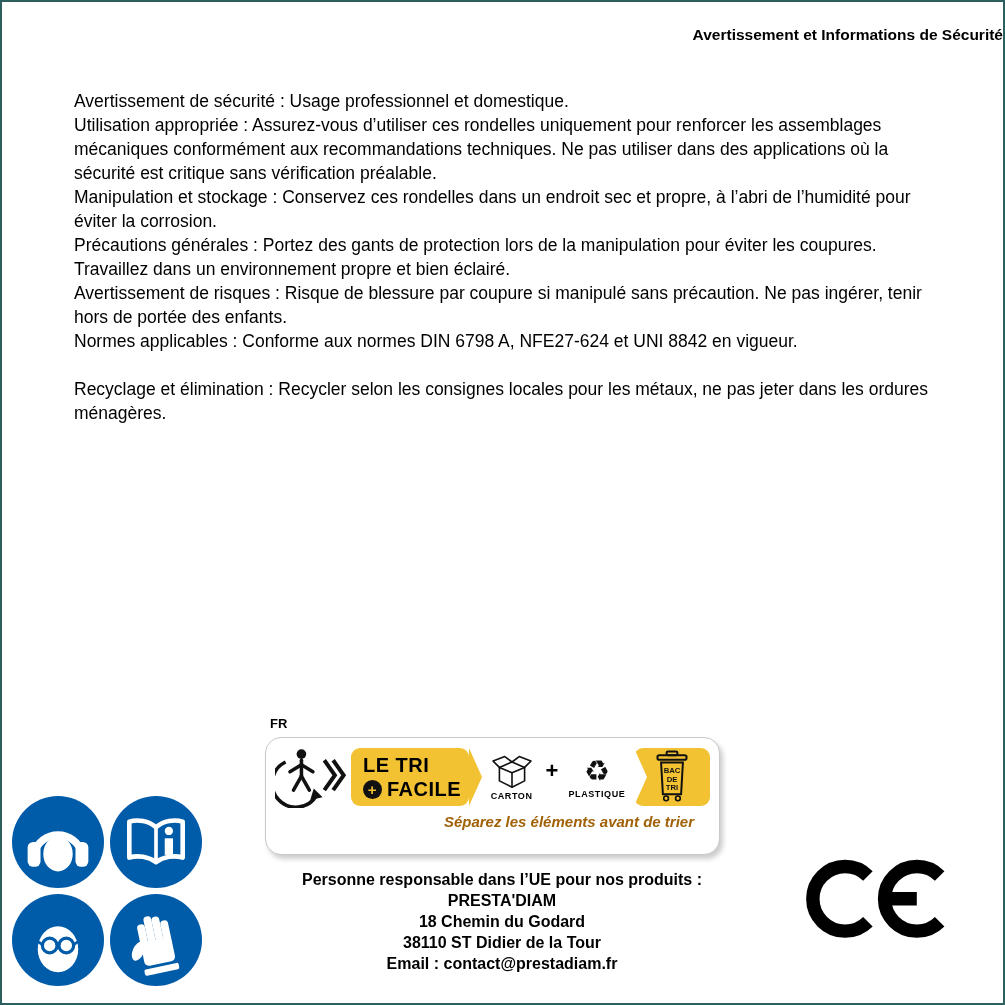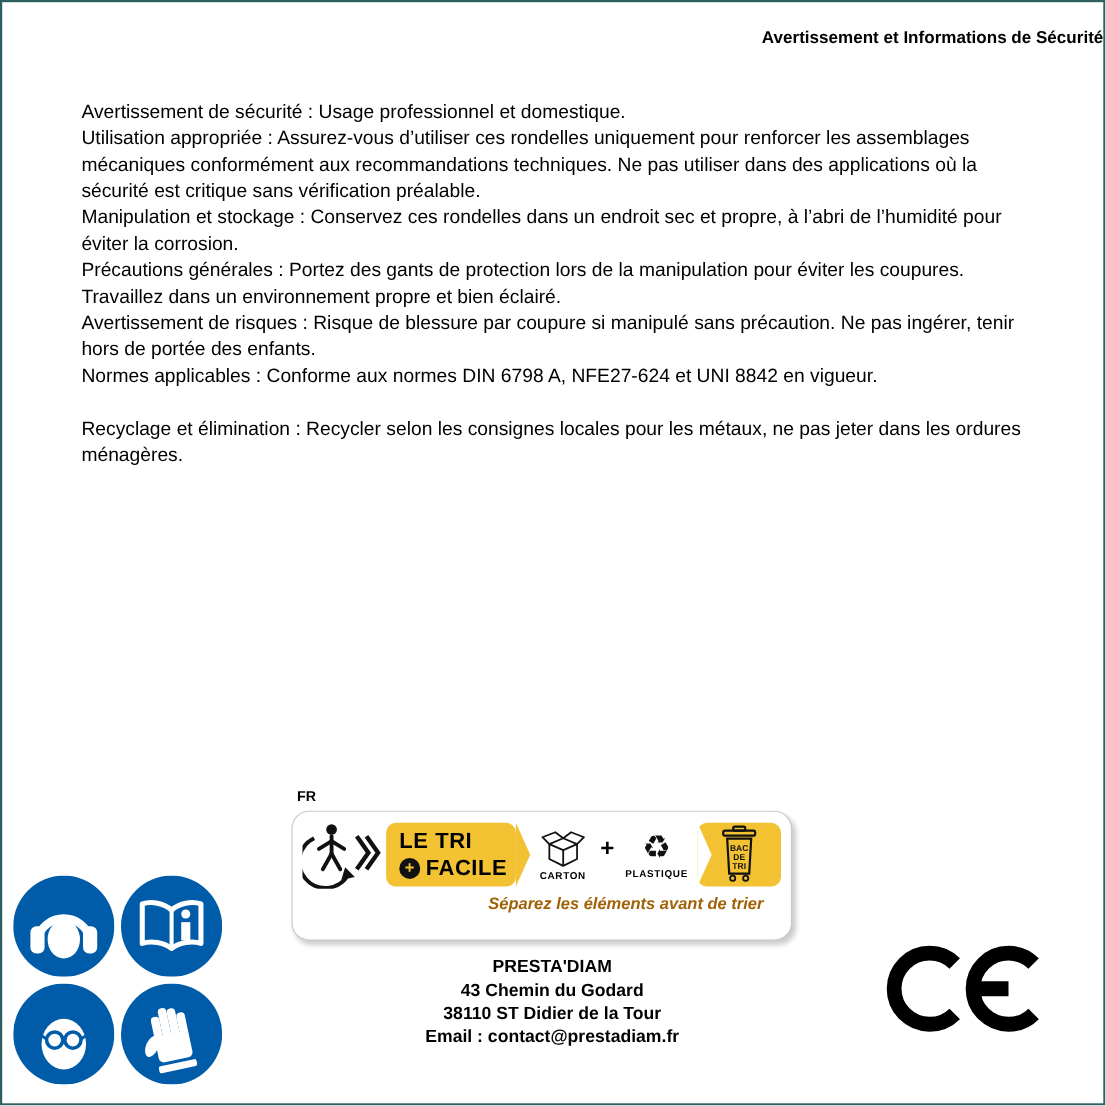--- a/index.html
+++ b/index.html
@@ -210,22 +210,23 @@
           <text x="22" y="34" text-anchor="middle" font-size="8.5" font-weight="bold" fill="#111">DE</text>
           <text x="22" y="43" text-anchor="middle" font-size="8.5" font-weight="bold" fill="#111">TRI</text>
         </svg>
       </div>
     </div>
 
     <div class="tri-tagline">Séparez les éléments avant de trier</div>
   </div>
 
   <div class="address">
+    <div>Personne responsable dans l’UE pour nos produits :</div>
     <div>PRESTA'DIAM</div>
-    <div>43 Chemin du Godard</div>
+    <div>18 Chemin du Godard</div>
     <div>38110 ST Didier de la Tour</div>
     <div>Email : contact@prestadiam.fr</div>
   </div>
 
   <div class="ce">
     <svg viewBox="0 0 165 100" aria-hidden="true">
       <g fill="none" stroke="#000" stroke-width="15">
         <path d="M73.5 24.5 A 36 36 0 1 0 73.5 75.5"></path>
         <path d="M153.5 24.5 A 36 36 0 1 0 153.5 75.5"></path>
         <path d="M92 50 L128 50"></path>

